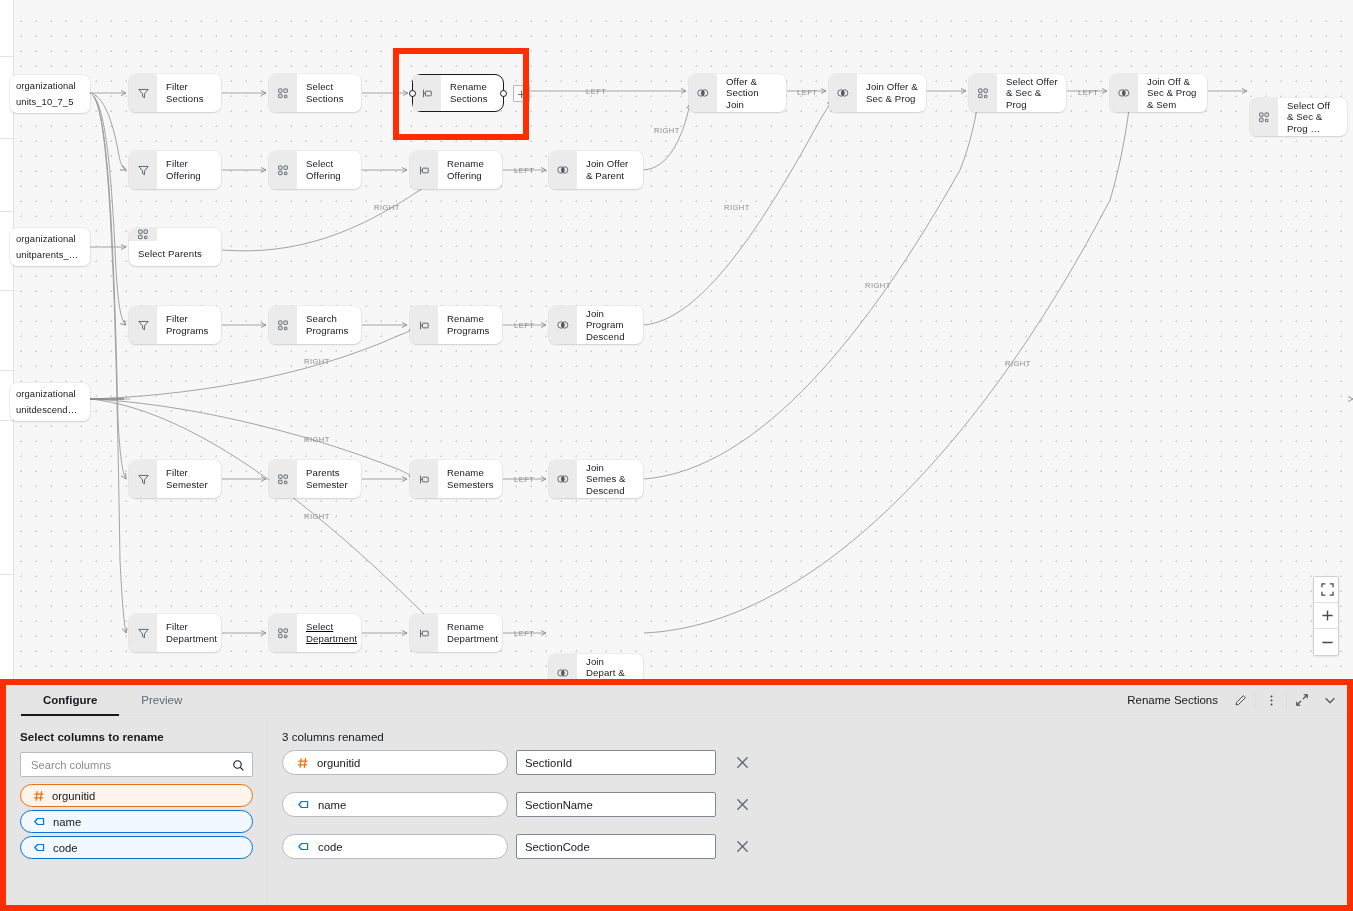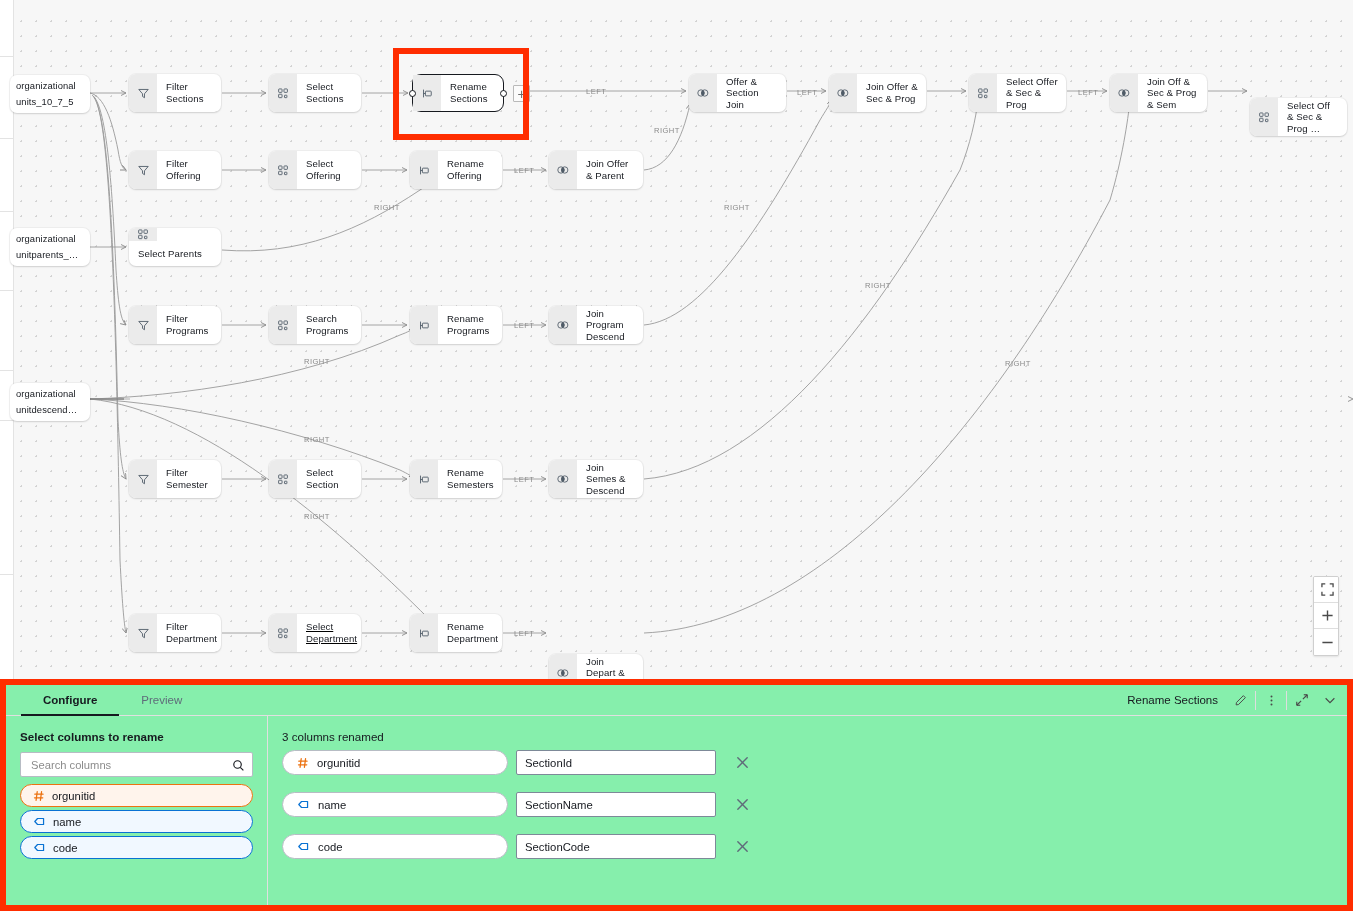--- a/index.html
+++ b/index.html
@@ -118,21 +118,21 @@
   #zoom-ctl .zbtn:last-child { border-bottom: none; }
 
   
   #panel-outer {
     position: absolute; left: 0; top: 679px; width: 1353px; height: 232px;
     border: 6px solid #ff2d00;
     background: #fff;
   }
   #panel {
     position: absolute; left: 0; top: 0; right: 0; bottom: 0;
-    background: #86efac; overflow: hidden;
+    background: #e5e5e5; overflow: hidden;
   }
   #panel-header {
     position: relative; height: 31px;
     display: flex; align-items: stretch;
     border-bottom: 1px solid #e0e0e0;
   }
   .tabs { display: flex; align-items: stretch; padding-left: 15px; }
   .tab {
     display: flex; align-items: center; padding: 0 22px;
     font-size: 11.5px; color: #5f6b7a;
@@ -484,21 +484,21 @@
         </div>
         <div class="node" style="left: 269px; top: 460px; width: 92px;">
           <div class="ico">
             <svg width="13" height="13" viewBox="0 0 16 16" fill="none" stroke="#4f5b67" stroke-width="1.1">
       <rect x="2" y="2.4" width="4.2" height="4.2" rx="0.7"></rect>
       <rect x="8.6" y="2.4" width="4.2" height="4.2" rx="0.7"></rect>
       <rect x="2" y="8.9" width="4.2" height="4.2" rx="0.7"></rect>
       <rect x="9.2" y="10.1" width="3" height="3" rx="0.5"></rect>
             </svg>
           </div>
-          <div class="lbl">Select Section</div>
+          <div class="lbl">Parents Semester</div>
         </div>
         <div class="node" style="left: 410px; top: 460px; width: 92px;">
           <div class="ico">
             <svg width="13" height="13" viewBox="0 0 16 16" fill="none" stroke="#4f5b67" stroke-width="1.1">
       <line x1="3.1" y1="3.2" x2="3.1" y2="12.8"></line>
       <rect x="5.4" y="5.1" width="7.2" height="5.8" rx="0.8"></rect>
       <line x1="3.1" y1="8" x2="5.4" y2="8"></line>
             </svg>
           </div>
           <div class="lbl">Rename Semesters</div>

